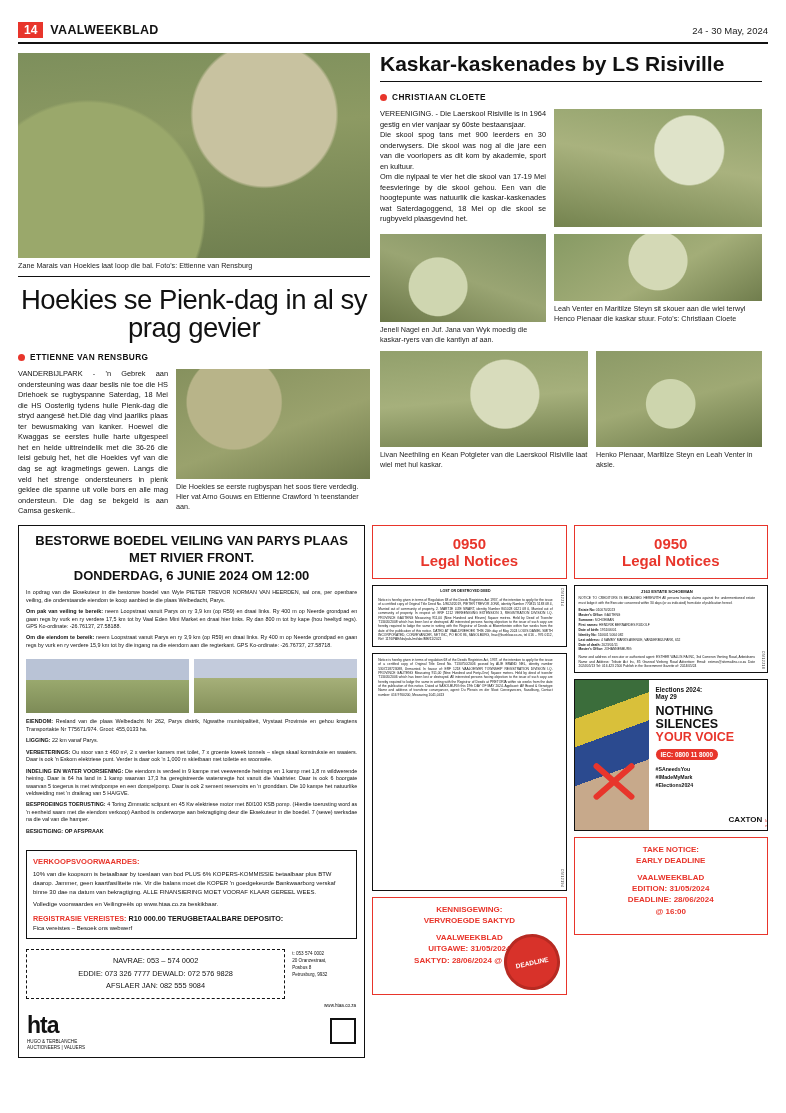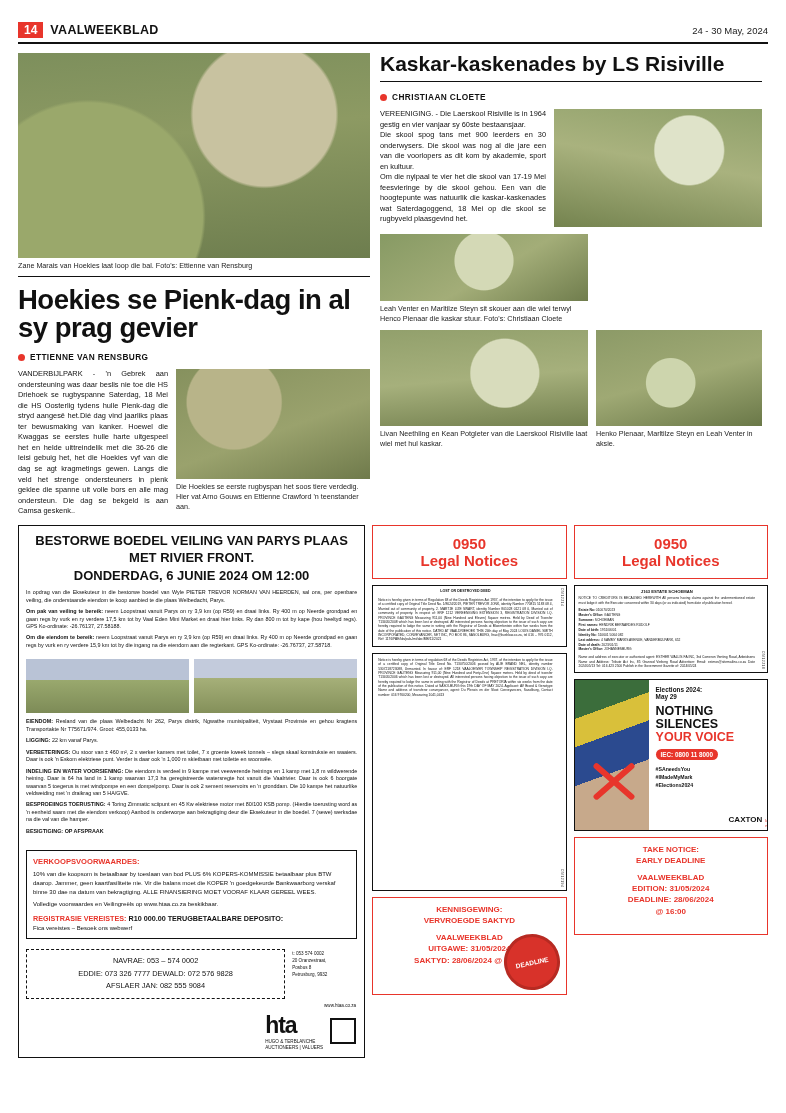--- a/index.html
+++ b/index.html
@@ -22,21 +22,21 @@
   .masthead-date { margin-left:auto; font-size:9.5px; color:#222; }
 
   
   .top-area { display:flex; gap:10px; margin-top:9px; }
   .col-left { width:352px; }
   .col-right { width:382px; }
 
   .photo { background:#6f7f57; position:relative; overflow:hidden; }
   .caption { font-size:7.2px; color:#222; margin-top:3px; line-height:1.35; }
 
-  .headline { font-size:27.5px; line-height:1.03; font-weight:bold; letter-spacing:-0.5px; margin:9px 0 0 0; }
+  .headline { font-size:27.5px; line-height:1.03; font-weight:normal; letter-spacing:-0.5px; margin:9px 0 0 0;text-align:center; }
   .byline { display:flex; align-items:center; gap:5px; margin:10px 0 7px 0; }
   .byline .dot { width:7px; height:7px; border-radius:50%; background:#e8352b; display:inline-block; }
   .byline span.nm { font-size:8.3px; font-weight:bold; letter-spacing:0.4px; }
 
   .body-text { font-size:7.4px; line-height:1.42; text-align:justify; }
 
   .right-headline { font-size:21px; font-weight:bold; line-height:1.05; border-bottom:1.5px solid #111; padding-bottom:6px; }
 
   .two-col-right { display:flex; gap:8px; margin-top:7px; }
 
@@ -58,21 +58,21 @@
 
   .mini-photos { display:flex; gap:5px; padding:0 7px 5px; }
   .mini-photos div { height:54px; flex:1; }
 
   .vvw-box { border:1.3px solid #111; margin:5px 7px 6px; padding:5px 6px; font-size:6px; line-height:1.45; }
   .vvw-title { color:#e8352b; font-weight:bold; font-size:7.6px; margin-bottom:3px; }
   .reg-title { color:#e8352b; font-weight:bold; font-size:7.2px; margin-top:5px; }
 
   .contact-box { border:1px dashed #111; margin:4px 7px; padding:5px; text-align:center; font-size:7.4px; line-height:1.7; }
 
-  .hta { display:flex; align-items:center; gap:7px; padding:4px 8px 7px; justify-content:flex-end; }
+  .hta { display:flex; align-items:center; gap:7px; padding:4px 8px 7px; justify-content:space-between; }
   .hta-mark { width:26px; height:26px; border:2px solid #111; position:relative; }
   .hta-word { font-size:23px; font-weight:bold; letter-spacing:-1px; }
   .hta-sub { font-size:4.6px; line-height:1.25; }
 
   .legal-col { width:196px; }
   .legal-body { font-size:3.3px; line-height:1.33; padding:4px 5px; text-align:justify; column-gap:5px; }
   .legal-title { text-align:center; font-size:3.6px; font-weight:bold; padding:3px 2px 1px; }
   .side-code { writing-mode:vertical-rl; font-size:3.4px; letter-spacing:0.5px; color:#333; }
   .el-red { background:#e8352b; color:#fff; font-weight:bold; }
 
@@ -149,20 +149,24 @@
           <div class="body-text" style="white-space:pre-line;">VEREENIGING. - Die Laerskool Risiville is in 1964 gestig en vier vanjaar sy 60ste bestaansjaar.
 Die skool spog tans met 900 leerders en 30 onderwysers. Die skool was nog al die jare een van die voorlopers as dit kom by akademie, sport en kultuur.
 Om die nylpaal te vier het die skool van 17-19 Mei feesvieringe by die skool gehou. Een van die hoogtepunte was natuurlik die kaskar-kaskenades wat Saterdagoggend, 18 Mei op die skool se rugbyveld plaasgevind het.</div>
         </div>
         <div style="width:208px;">
           <div class="photo ph-kids1" style="height:118px;"></div>
         </div>
       </div>
 
       <div class="two-col-right">
+        <div style="width:166px;">
+          <div class="photo ph-kids2" style="height:88px;"></div>
+          <div class="caption">Jenell Nagel en Juf. Jana van Wyk moedig die kaskar-ryers van die kantlyn af aan.</div>
+        </div>
         <div style="width:208px;">
           <div class="photo ph-kids3" style="height:67px;"></div>
           <div class="caption">Leah Venter en Marltilze Steyn sit skouer aan die wiel terwyl Henco Pienaar die kaskar stuur. Foto's: Christiaan Cloete</div>
         </div>
       </div>
 
       <div class="two-col-right">
         <div style="width:208px;">
           <div class="photo ph-kids5" style="height:96px;"></div>
           <div class="caption">Livan Neethling en Kean Potgleter van die Laerskool Risiville laat wiel met hul kaskar.</div>

